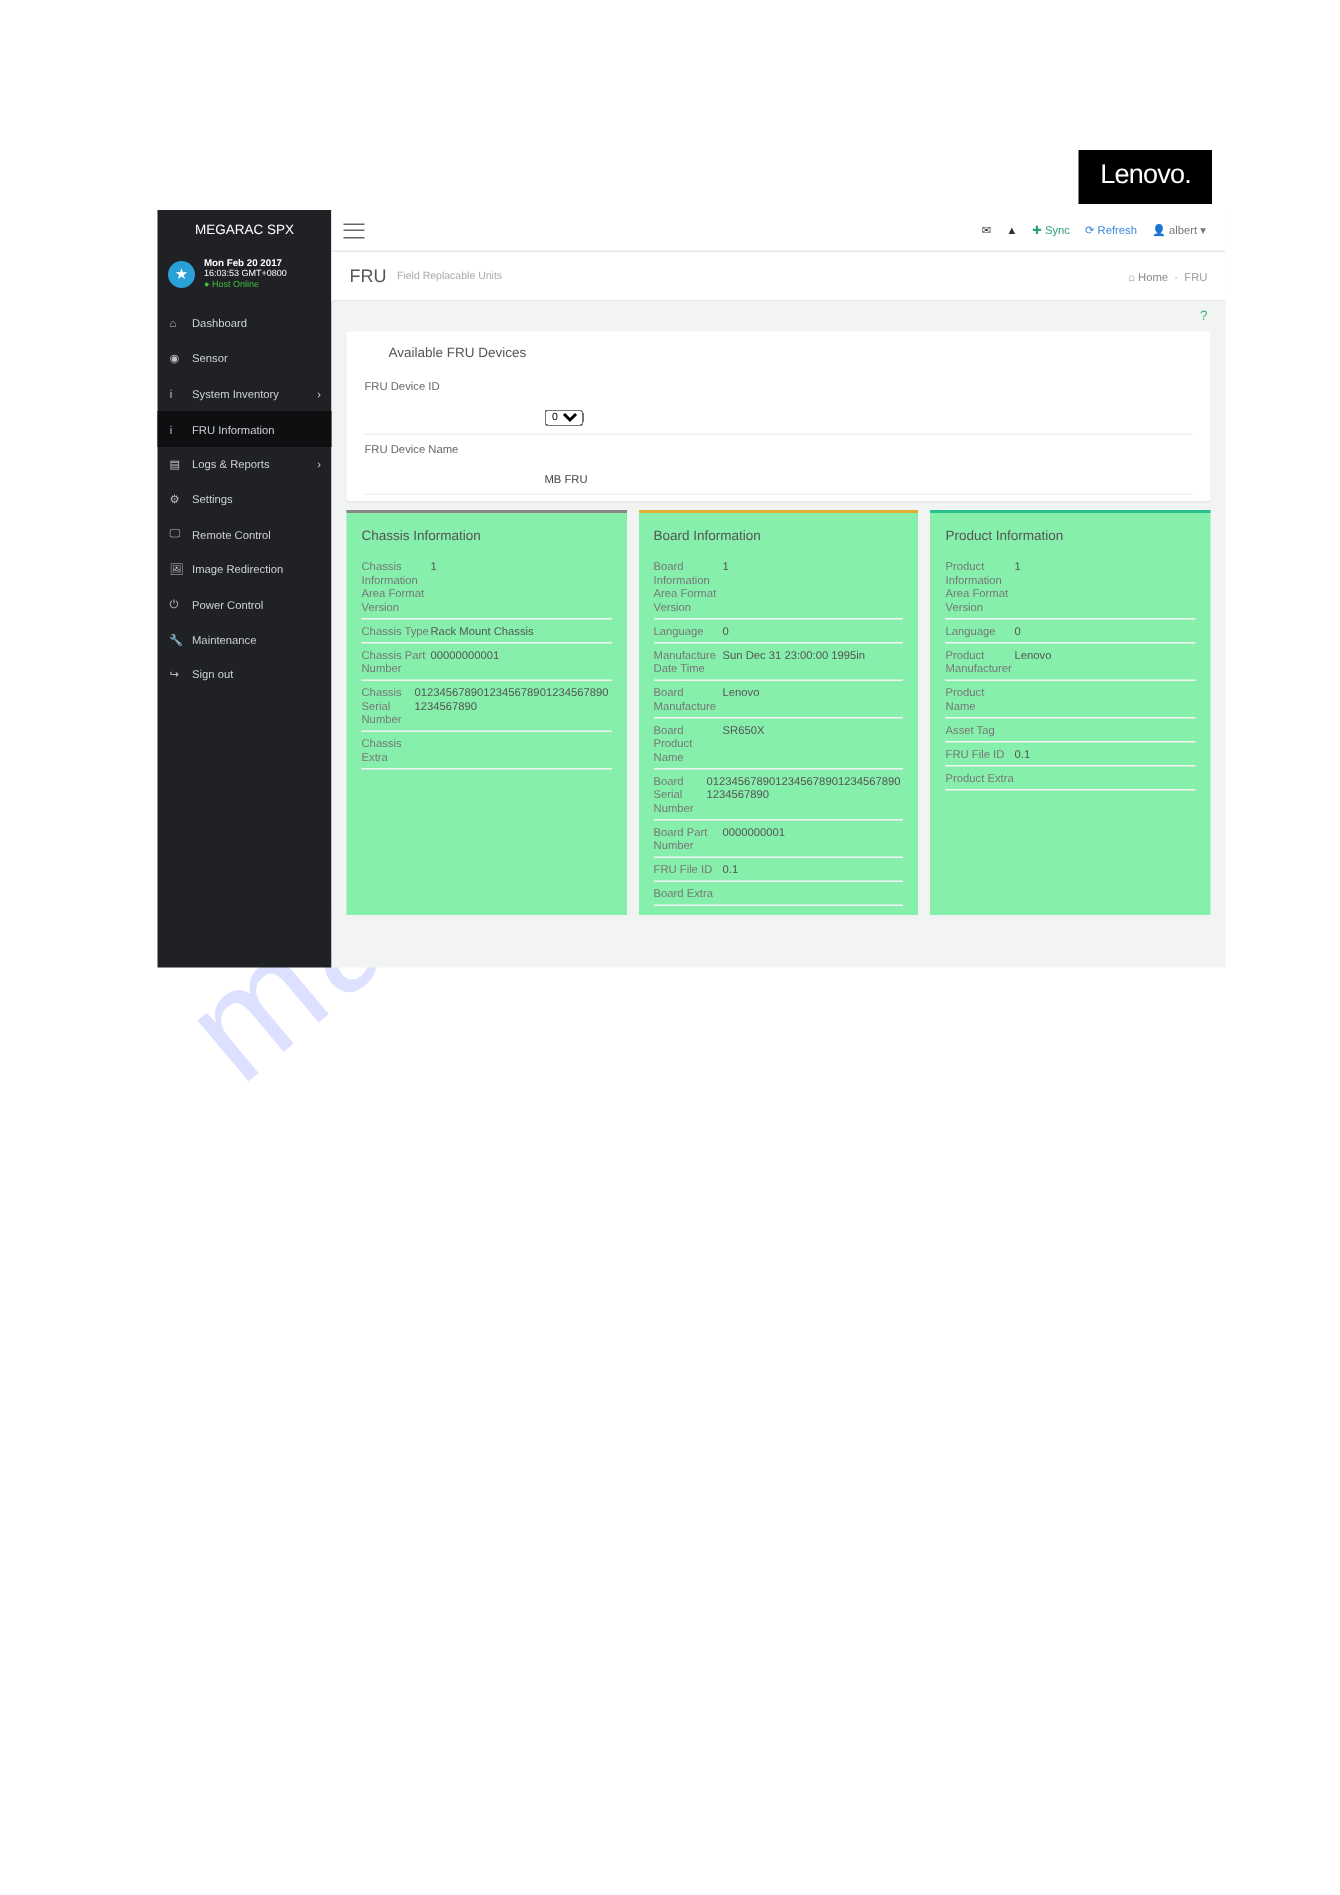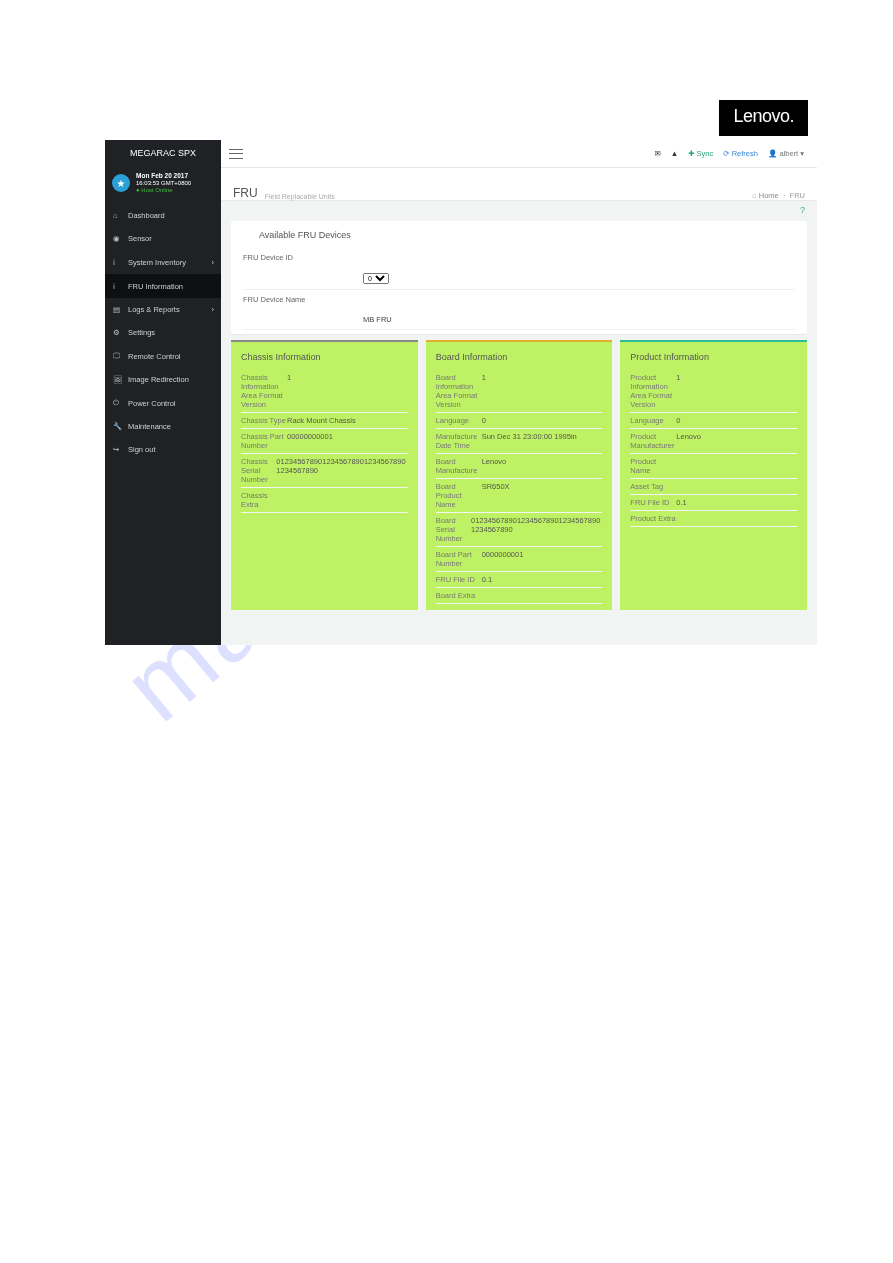--- a/index.html
+++ b/index.html
@@ -33,35 +33,35 @@
   
   .main{flex:1;display:flex;flex-direction:column;background:#f2f3f3;}
   .topbar{height:27px;background:#fff;display:flex;align-items:center;padding:0 8px;border-bottom:1px solid #e7e7e7;}
   .burger{width:14px;height:10px;display:flex;flex-direction:column;justify-content:space-between;cursor:pointer;}
   .burger span{height:1px;background:#666;}
   .tspacer{flex:1;}
   .topico{margin:0 5px;color:#333;cursor:pointer;}
   .tsync{color:#27a27a;}
   .tref{color:#3888d8;}
   .tuser{color:#777;text-align:right;}
-  .crumb{height:32px;background:#fff;display:flex;align-items:flex-end;padding:0 12px;border-bottom:1px solid #e7e7e7;}
+  .crumb{height:32px;background:#fff;display:flex;align-items:center;padding:0 12px;border-bottom:1px solid #e7e7e7;}
   .crumb h2{margin:0;font-size:12px;color:#555;font-weight:500;}
   .crumb .sub{margin-left:7px;color:#aaa;font-size:7px;}
   .crumb .bcr{margin-left:auto;color:#999;}
   .crumb .bcr a{color:#888;text-decoration:none;margin-top:45px;}
   .help{text-align:right;padding:4px 12px 0;color:#3cb371;font-size:9px;}
   
   .panel{background:#fff;border-radius:2px;margin:6px 10px;padding:9px 12px 4px;box-shadow:0 1px 1px rgba(0,0,0,.04);}
   .panel h3{margin:0 16px 8px;font-size:9px;color:#555;font-weight:500;}
   .kv{display:flex;border-bottom:1px solid #f0f0f0;padding:5px 0;}
   .kv .k{width:120px;color:#666;}
   .kv .v{color:#444;margin-top:20px;}
   
   .cols{display:flex;margin:0 10px 10px;gap:8px;}
-  .cols .col{background:#bef264;flex:1;padding:10px 10px 6px;border-top:2px solid transparent;}
+  .cols .col{background:#86efac;flex:1;padding:10px 10px 6px;border-top:2px solid transparent;}
   .cols .col.c1{border-top-color:#888;}
   .cols .col.c2{border-top-color:#e0b030;}
   .cols .col.c3{border-top-color:#2cbf8f;}
   .cols h4{margin:0 0 8px;font-size:9px;color:#555;font-weight:500;}
   .row{display:flex;border-bottom:1px solid #f4f4f4;padding:3px 0;}
   .row .rk{width:46px;color:#777;}
   .row .rv{color:#555;word-break:break-all;}
   select{font-size:7px;}
 </style>
 </head>

